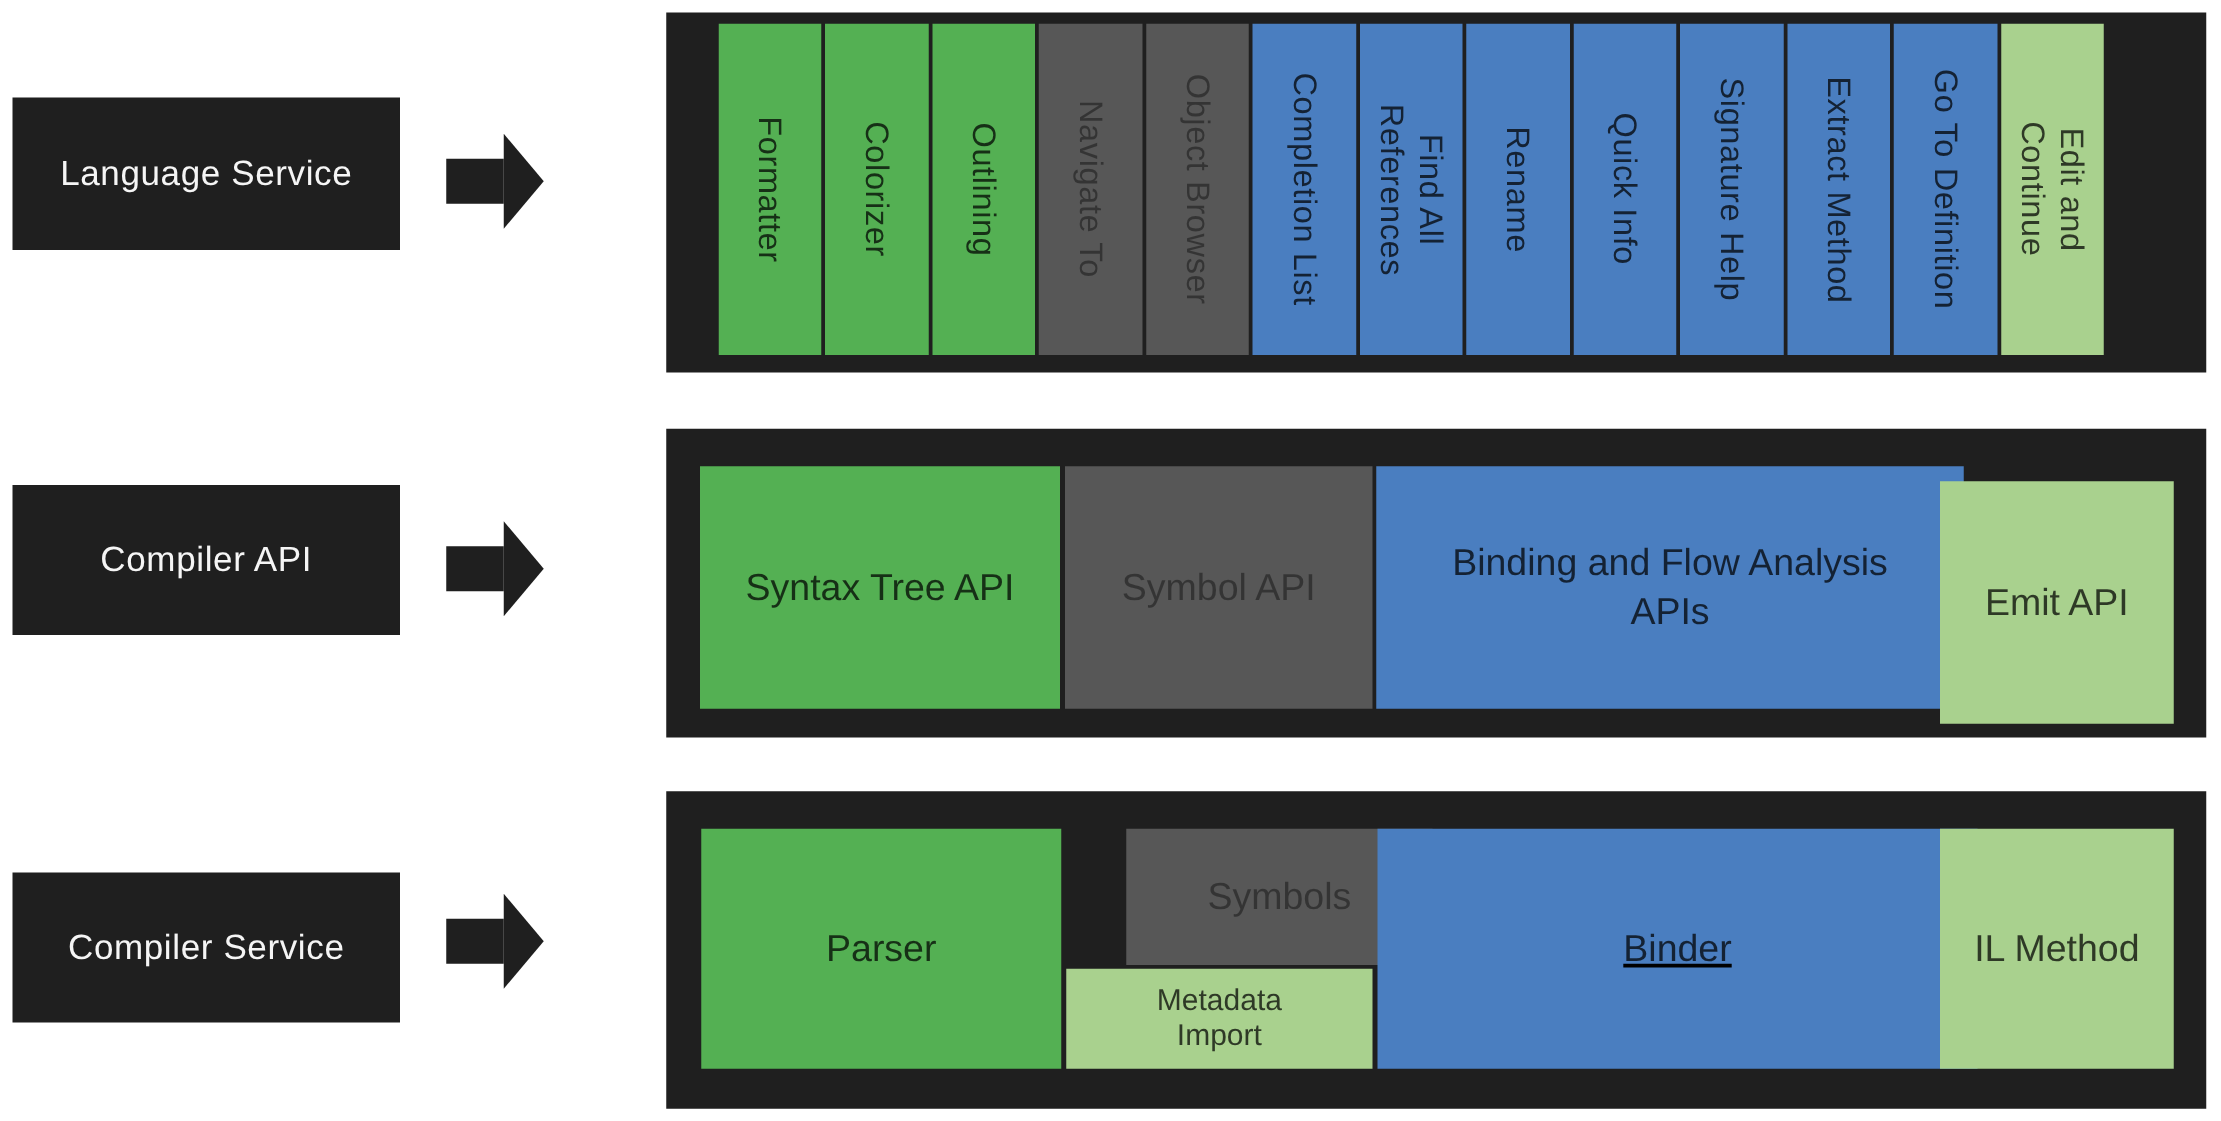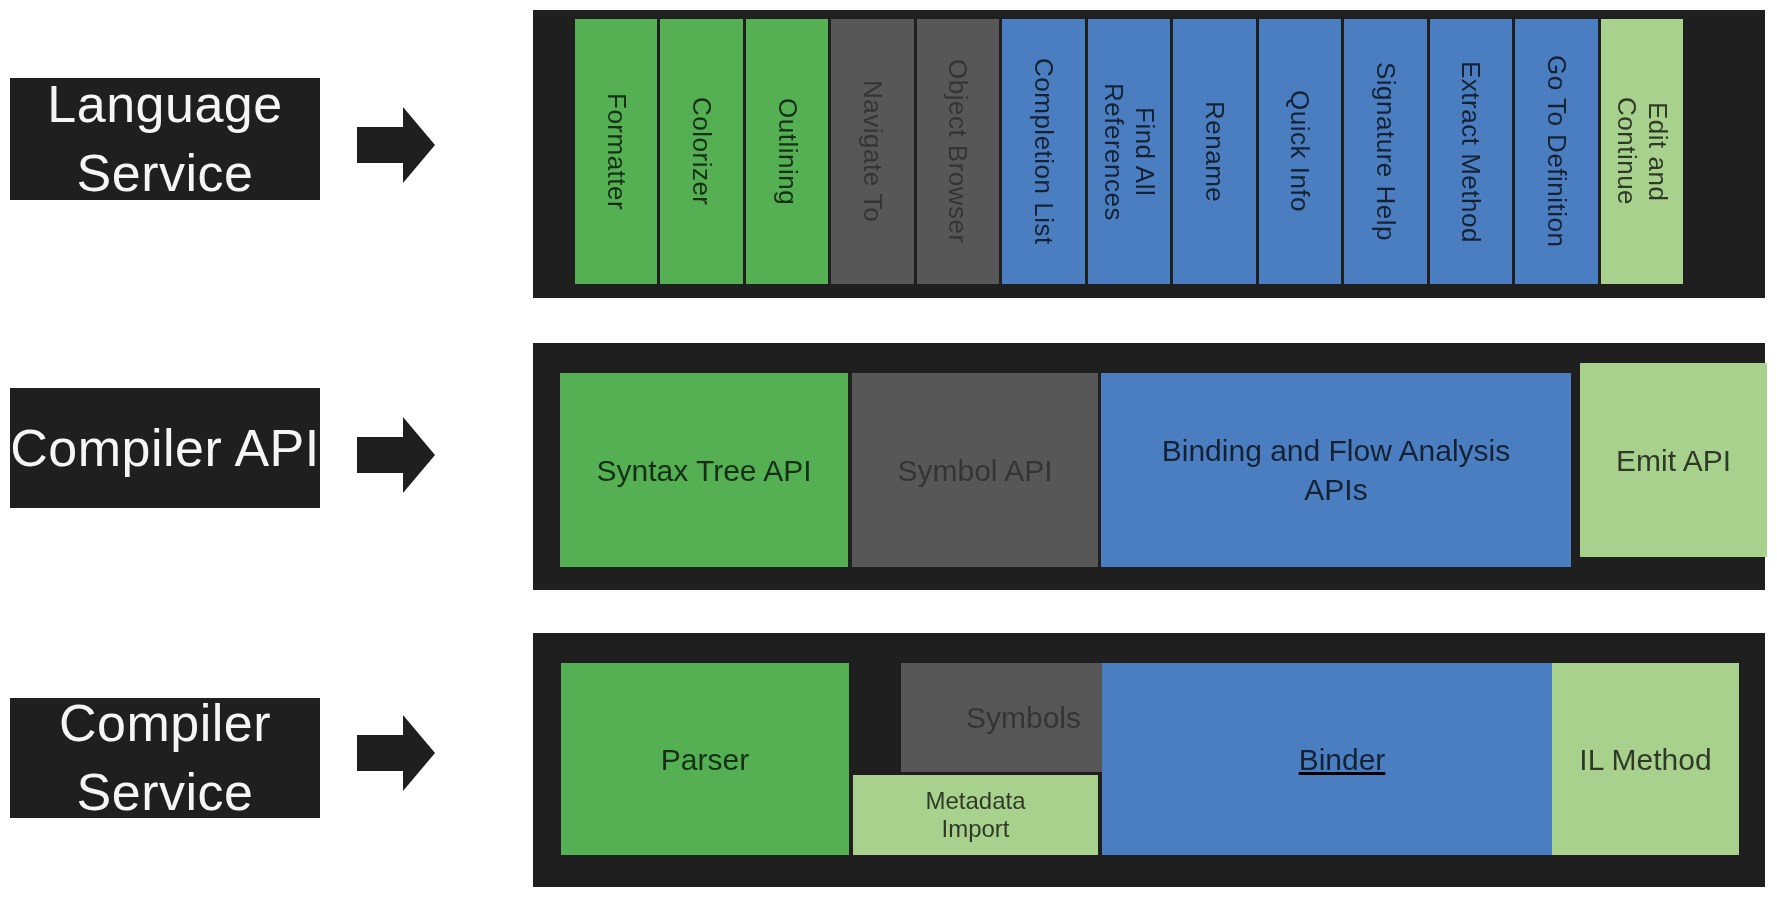--- a/index.html
+++ b/index.html
@@ -7,21 +7,21 @@
     width:1777px;height:897px;position:relative;background:#ffffff;
     font-family:"Liberation Sans","DejaVu Sans",sans-serif;
     overflow:hidden;
   }
   .abs{position:absolute;}
 
   
   .row-label{
     left:10px;width:310px;background:#1f1f1f;color:#f5f5f5;
     display:flex;align-items:center;justify-content:center;text-align:center;
-    font-size:52px;font-weight:400;line-height:1.32;letter-spacing:0.5px;
+    font-size:28px;font-weight:400;line-height:1.32;letter-spacing:0.5px;
   }
 
   
   .arrow{left:357px;width:78px;height:76px;display:flex;align-items:center;}
   .arrow-stem{width:46px;height:36px;background:#1f1f1f;}
   .arrow-head{width:0;height:0;border-left:32px solid #1f1f1f;
     border-top:38px solid transparent;border-bottom:38px solid transparent;}
 
   
   .container{left:533px;width:1232px;background:#1f1f1f;}
@@ -116,21 +116,21 @@
   <div class="blk bg-green" style="left:27px;top:30px;width:288px;height:194px;">
     <span class="lbl h-lbl">Syntax Tree API</span>
   </div>
   <div class="blk bg-gray" style="left:319px;top:30px;width:246px;height:194px;">
     <span class="lbl h-lbl">Symbol API</span>
   </div>
   <div class="blk bg-blue" style="left:568px;top:30px;width:470px;height:194px;">
     <span class="lbl h-lbl">Binding and Flow Analysis
 APIs</span>
   </div>
-  <div class="blk bg-light_green" style="left:1019px;top:20px;width:187px;height:194px;margin-left:28px;">
+  <div class="blk bg-light_green" style="left:1019px;top:42px;width:187px;height:194px;">
     <span class="lbl h-lbl">Emit API</span>
   </div>
 </div>
 
 <div class="abs row-label" style="top:698px;height:120px;">
   <span>Compiler Service</span>
 </div>
 
 <div class="abs arrow" style="top:715px;">
   <div class="arrow-stem"></div>

